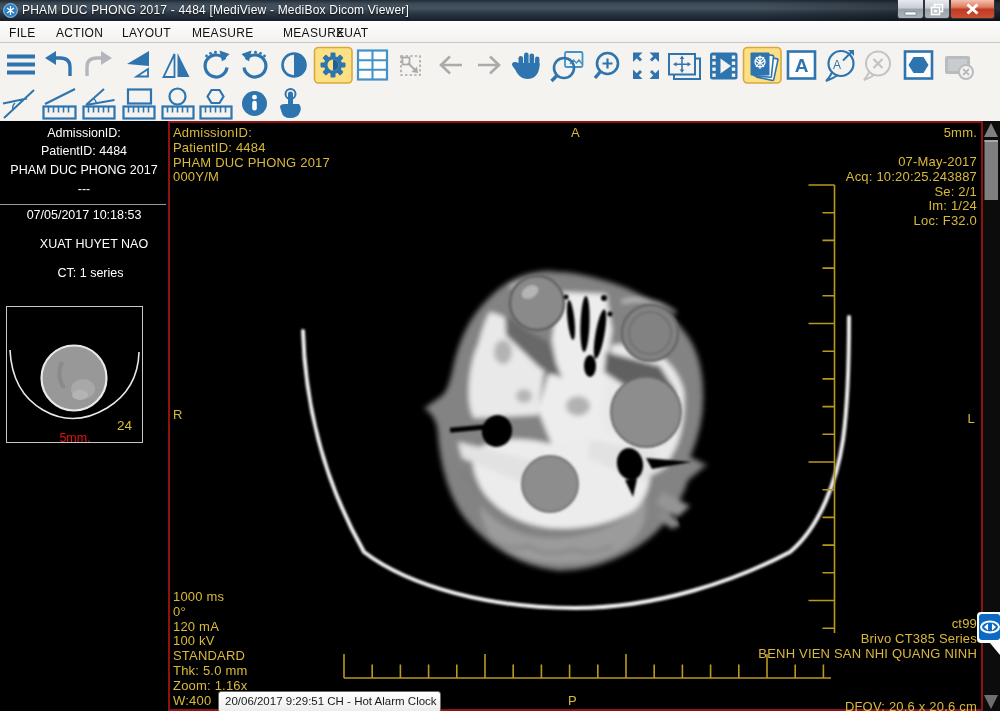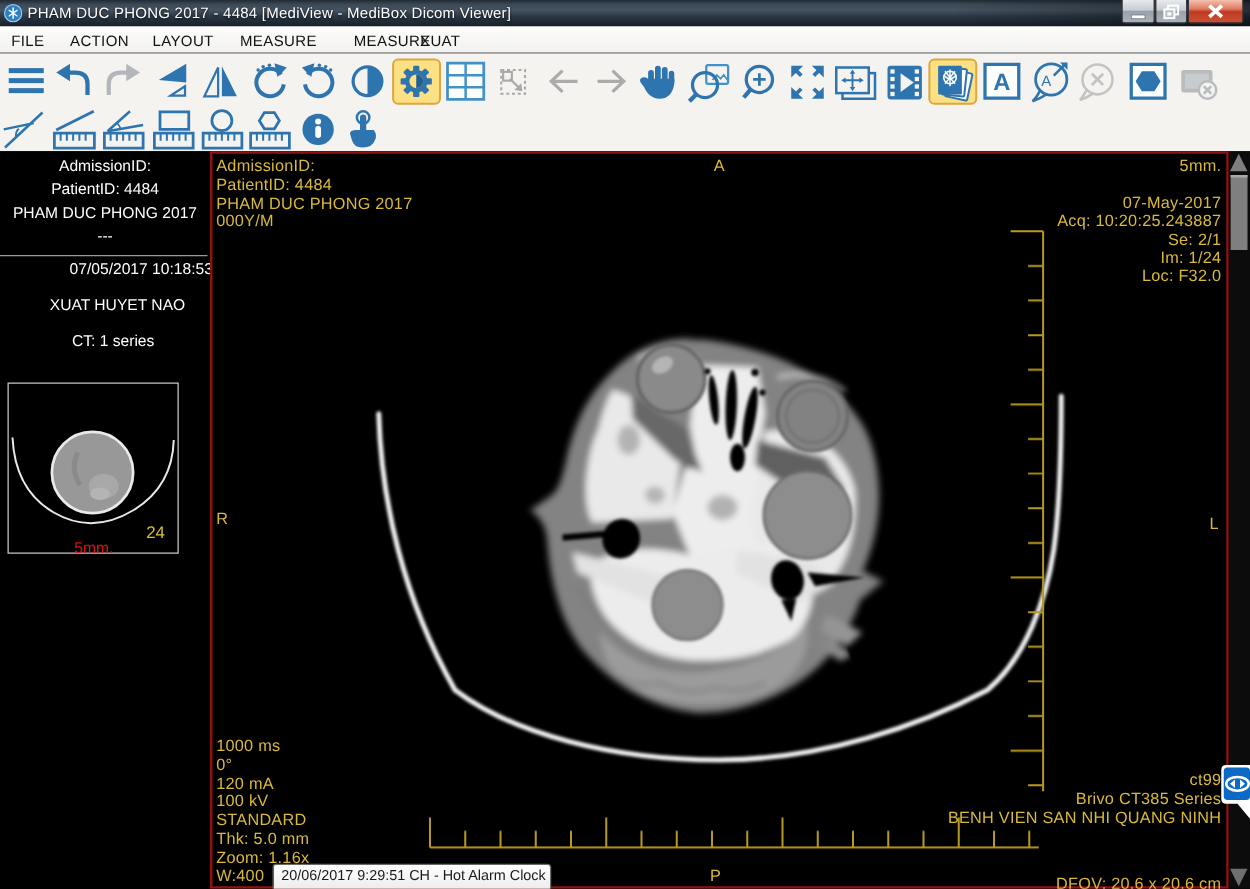--- a/index.html
+++ b/index.html
@@ -195,21 +195,21 @@
 <rect x="288" y="91.5" width="5" height="16" rx="2.5"></rect>
 <path d="M285,104 H299 Q302,108 300,112 Q298,118 290,118 Q283,118 281.5,112 L280,107 Q280,104 285,104 Z"></path>
 </g>
 </svg></div>
 <div id="leftpanel" class="abs">
 <div class="abs" style="left:0;top:5px;width:168px;">AdmissionID:</div>
 <div class="abs" style="left:0;top:23px;width:168px;">PatientID: 4484</div>
 <div class="abs" style="left:0;top:42px;width:168px;">PHAM DUC PHONG 2017</div>
 <div class="abs" style="left:0;top:61px;width:168px;">---</div>
 <div class="abs" style="left:0;top:83px;width:166px;height:1px;background:#9a9a9a;"></div>
-<div class="abs" style="left:0;top:87px;width:168px;padding-left:29px;">07/05/2017 10:18:53</div>
+<div class="abs" style="left:0;top:87px;width:168px;">07/05/2017 10:18:53</div>
 <div class="abs" style="left:0;top:116px;width:188px;">XUAT HUYET NAO</div>
 <div class="abs" style="left:0;top:145px;width:181px;">CT: 1 series</div>
 <div class="abs" style="left:6px;top:170px;width:135px;height:135px;border:1px solid #c8c8c8;background:#000;margin-top:15px;">
 <svg width="135" height="135" viewBox="0 0 135 135">
 <path d="M3 43 Q5 85 36 103 Q67 121 100 101 Q131 82 132 45" fill="none" stroke="#e8e8e8" stroke-width="1.6"></path>
 <circle cx="67" cy="71" r="32.5" fill="#989898" stroke="#e9e9e9" stroke-width="2.2"></circle>
 <path d="M55 55 q-6 14 2 26" stroke="#8a8a8a" stroke-width="4" fill="none"></path>
 <ellipse cx="76" cy="82" rx="12" ry="10" fill="#a8a8a8"></ellipse>
 <ellipse cx="73" cy="88" rx="8" ry="5" fill="#b4b4b4"></ellipse>
 <text x="125" y="123" text-anchor="end" font-size="13.5" fill="#d9c032">24</text>

